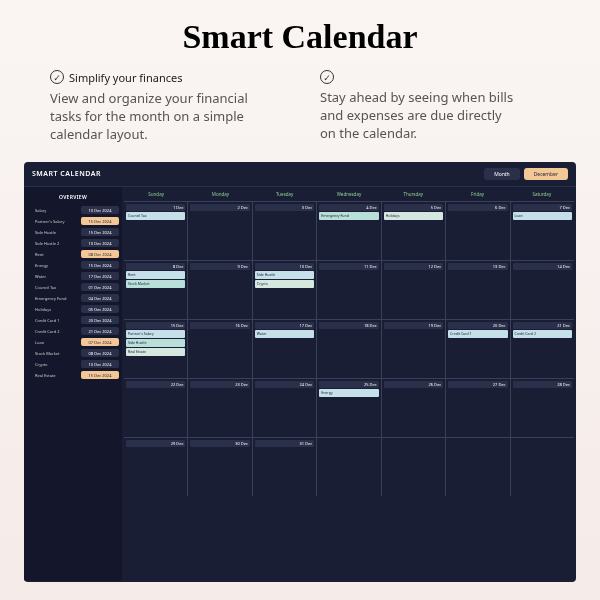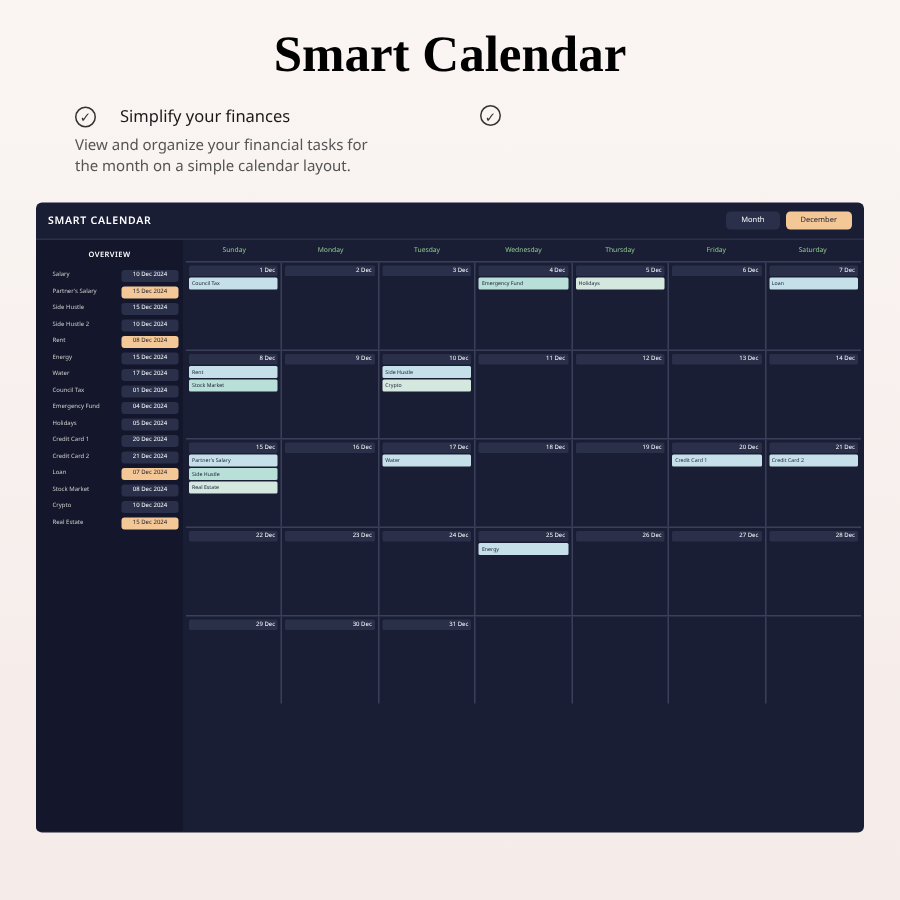--- a/index.html
+++ b/index.html
@@ -1,24 +1,24 @@
 <!DOCTYPE html>
 <html><head>
 <meta charset="utf-8">
 <style>
 *{margin:0;padding:0;box-sizing:border-box;font-family:system-ui,-apple-system,sans-serif}
 body{width:600px;height:600px;background:linear-gradient(180deg,#faf5f3 0%,#f5ebe8 100%);overflow:hidden}
 .page-title{font-family:Georgia,serif;font-size:34px;text-align:center;padding:18px 0 14px;color:#000}
 .features{display:flex;gap:40px;padding:0 50px 18px}
 .feature{flex:1}
-.feature-head{display:flex;align-items:center;gap:16px;margin-bottom:4px}
+.feature-head{display:flex;align-items:flex-start;gap:5px;margin-bottom:4px}
 .check-icon{width:14px;height:14px;border:1.5px solid #333;border-radius:50%;display:flex;align-items:center;justify-content:center;flex-shrink:0}
 .check-icon::after{content:"✓";font-size:9px;color:#333}
 .feature-title{font-size:11px;color:#1a1a1a}
-.feature-desc{font-size:10px;color:#555;line-height:1.4;max-width:200px}
+.feature-desc{font-size:13px;color:#555;line-height:1.4;max-width:200px}
 .app{margin:0 24px;background:#1a1e35;border-radius:4px;height:420px;overflow:hidden;color:#fff;font-size:5px}
 .app-header{display:flex;align-items:center;justify-content:space-between;padding:6px 8px;border-bottom:1px solid #2a2f4a}
 .app-title{font-size:7px;font-weight:600;letter-spacing:0.5px}
 .header-right{display:flex;gap:4px}
 .pill{padding:3px 10px;border-radius:3px;font-size:5px}
 .pill-dark{background:#2a2f4a}
 .pill-light{background:#f4c896;color:#1a1e35}
 .app-body{display:flex;height:calc(100% - 26px)}
 .sidebar{width:98px;background:#14172b;padding:4px 3px}
 .overview-title{text-align:center;font-size:5px;font-weight:600;padding:3px 0 5px;letter-spacing:0.3px}
@@ -50,20 +50,21 @@
     <div class="feature-head">
       <span class="check-icon"></span>
       <span class="feature-title">Simplify your finances</span>
     </div>
     <div class="feature-desc">View and organize your financial tasks for the month on a simple calendar layout.</div>
   </div>
   <div class="feature">
     <div class="feature-head">
       <span class="check-icon"></span>
     </div>
+    <div class="feature-desc">Stay ahead by seeing when bills and expenses are due directly on the calendar.</div>
   </div>
 </div>
 
 <div class="app">
   <div class="app-header">
     <div class="app-title">SMART CALENDAR</div>
     <div class="header-right">
       <div class="pill pill-dark">Month</div>
       <div class="pill pill-light">December</div>
     </div>

